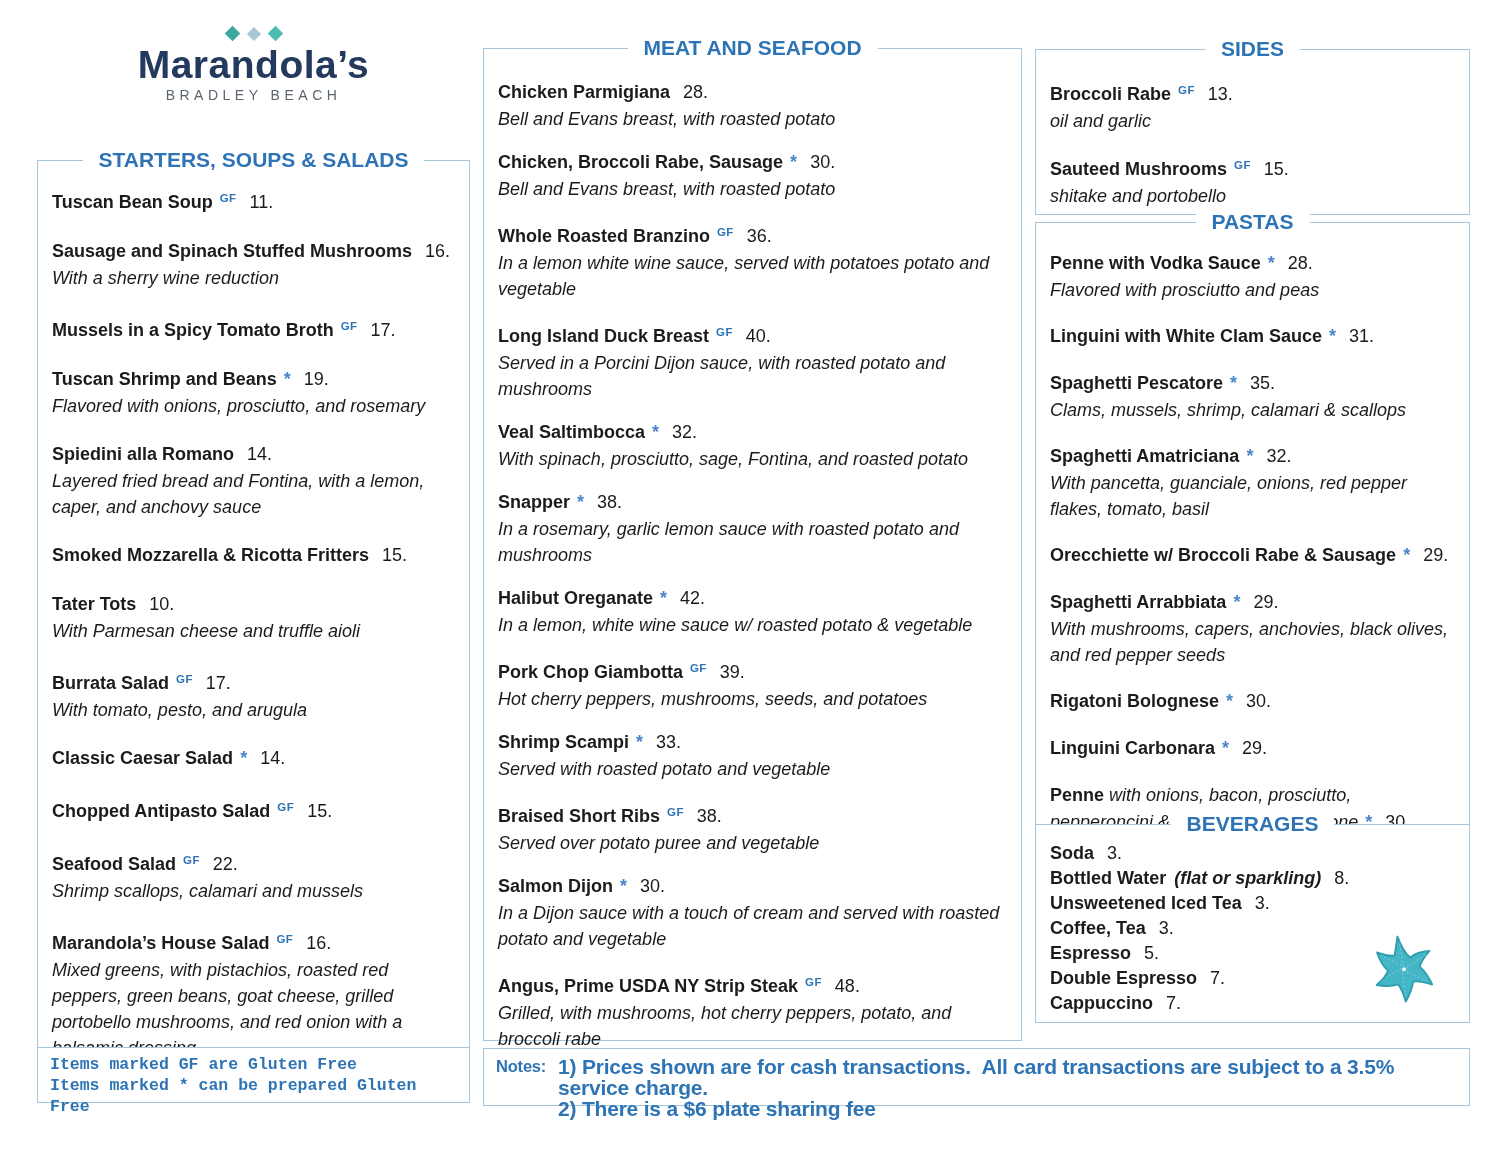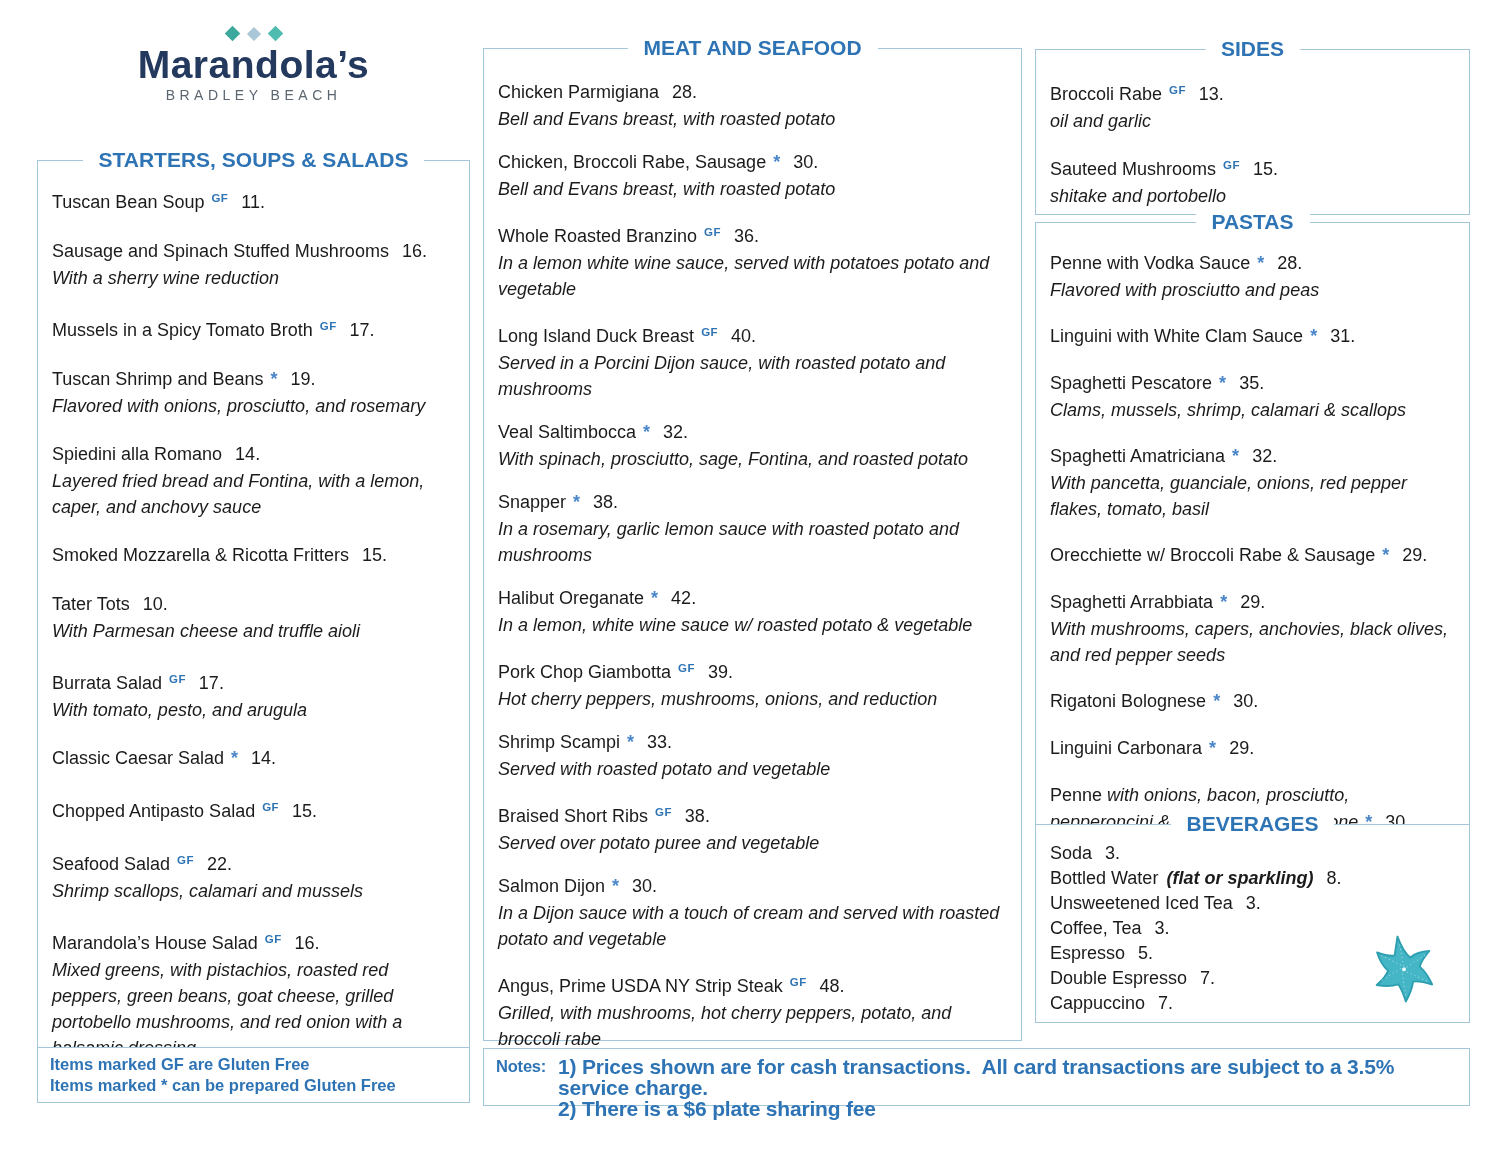--- a/index.html
+++ b/index.html
@@ -38,30 +38,30 @@
 
   
   .menu-item { margin-bottom:22px; }
   #box-meat   .menu-item { margin-bottom:17px; }
   #box-pastas .menu-item { margin-bottom:20px; }
   #box-sides  .menu-item { margin-bottom:18px; }
   #box-beverages .menu-item { margin-bottom:0; }
 
   .item-head { font-size:18px; font-weight:700; line-height:27px; }
   #box-beverages .item-head { line-height:25px; }
-  .item-name { font-weight:400; }
+  .item-name { font-weight:700; }
   .inline-desc { font-weight:400; font-style:italic; }
   .item-note { font-weight:600; font-style:italic; margin-left:8px; }
   .price { font-weight:400; margin-left:13px; }
   .gf { color:#2e74b5; font-weight:700; font-size:11.5px; margin-left:7px; letter-spacing:.4px; vertical-align:6px; }
   .star { color:#4a86c9; font-weight:700; margin-left:7px; }
   .item-desc { font-size:18px; font-style:italic; font-weight:400; line-height:26px; }
 
   
-  #box-gfnote { left:37px; top:1047px; width:433px; height:56px; }
+  #box-gfnote { left:37px; top:1047px; width:433px; height:56px;font-family:Liberation Mono, monospace; }
   .gfnote-body { padding:6px 12px; }
   .gfnote-line { color:#2e74b5; font-weight:700; font-size:16.5px; line-height:21px; }
 
   #box-notes { left:483px; top:1048px; width:987px; height:58px; }
   .notes-body { display:flex; padding:7px 12px;justify-content:space-between; }
   .notes-label { color:#2e74b5; font-weight:700; font-size:16.5px; line-height:21px; width:62px; flex:0 0 auto; letter-spacing:-.2px; }
   .notes-lines { flex:1; }
   .notes-line { color:#2e74b5; font-weight:700; font-size:21px; line-height:21px; letter-spacing:-.2px; white-space:pre-wrap; }
 
   
@@ -157,21 +157,21 @@
         <div class="menu-item">
           <div class="item-head"><span class="item-name">Snapper</span><span class="star">*</span><span class="price">38.</span></div>
           <div class="item-desc">In a rosemary, garlic lemon sauce with roasted potato and mushrooms</div>
         </div>
         <div class="menu-item">
           <div class="item-head"><span class="item-name">Halibut Oreganate</span><span class="star">*</span><span class="price">42.</span></div>
           <div class="item-desc">In a lemon, white wine sauce w/ roasted potato &amp; vegetable</div>
         </div>
         <div class="menu-item">
           <div class="item-head"><span class="item-name">Pork Chop Giambotta</span><sup class="gf">GF</sup><span class="price">39.</span></div>
-          <div class="item-desc">Hot cherry peppers, mushrooms, onions, and reduction</div>
+          <div class="item-desc">Hot cherry peppers, mushrooms, seeds, and potatoes</div>
         </div>
         <div class="menu-item">
           <div class="item-head"><span class="item-name">Shrimp Scampi</span><span class="star">*</span><span class="price">33.</span></div>
           <div class="item-desc">Served with roasted potato and vegetable</div>
         </div>
         <div class="menu-item">
           <div class="item-head"><span class="item-name">Braised Short Ribs</span><sup class="gf">GF</sup><span class="price">38.</span></div>
           <div class="item-desc">Served over potato puree and vegetable</div>
         </div>
         <div class="menu-item">

